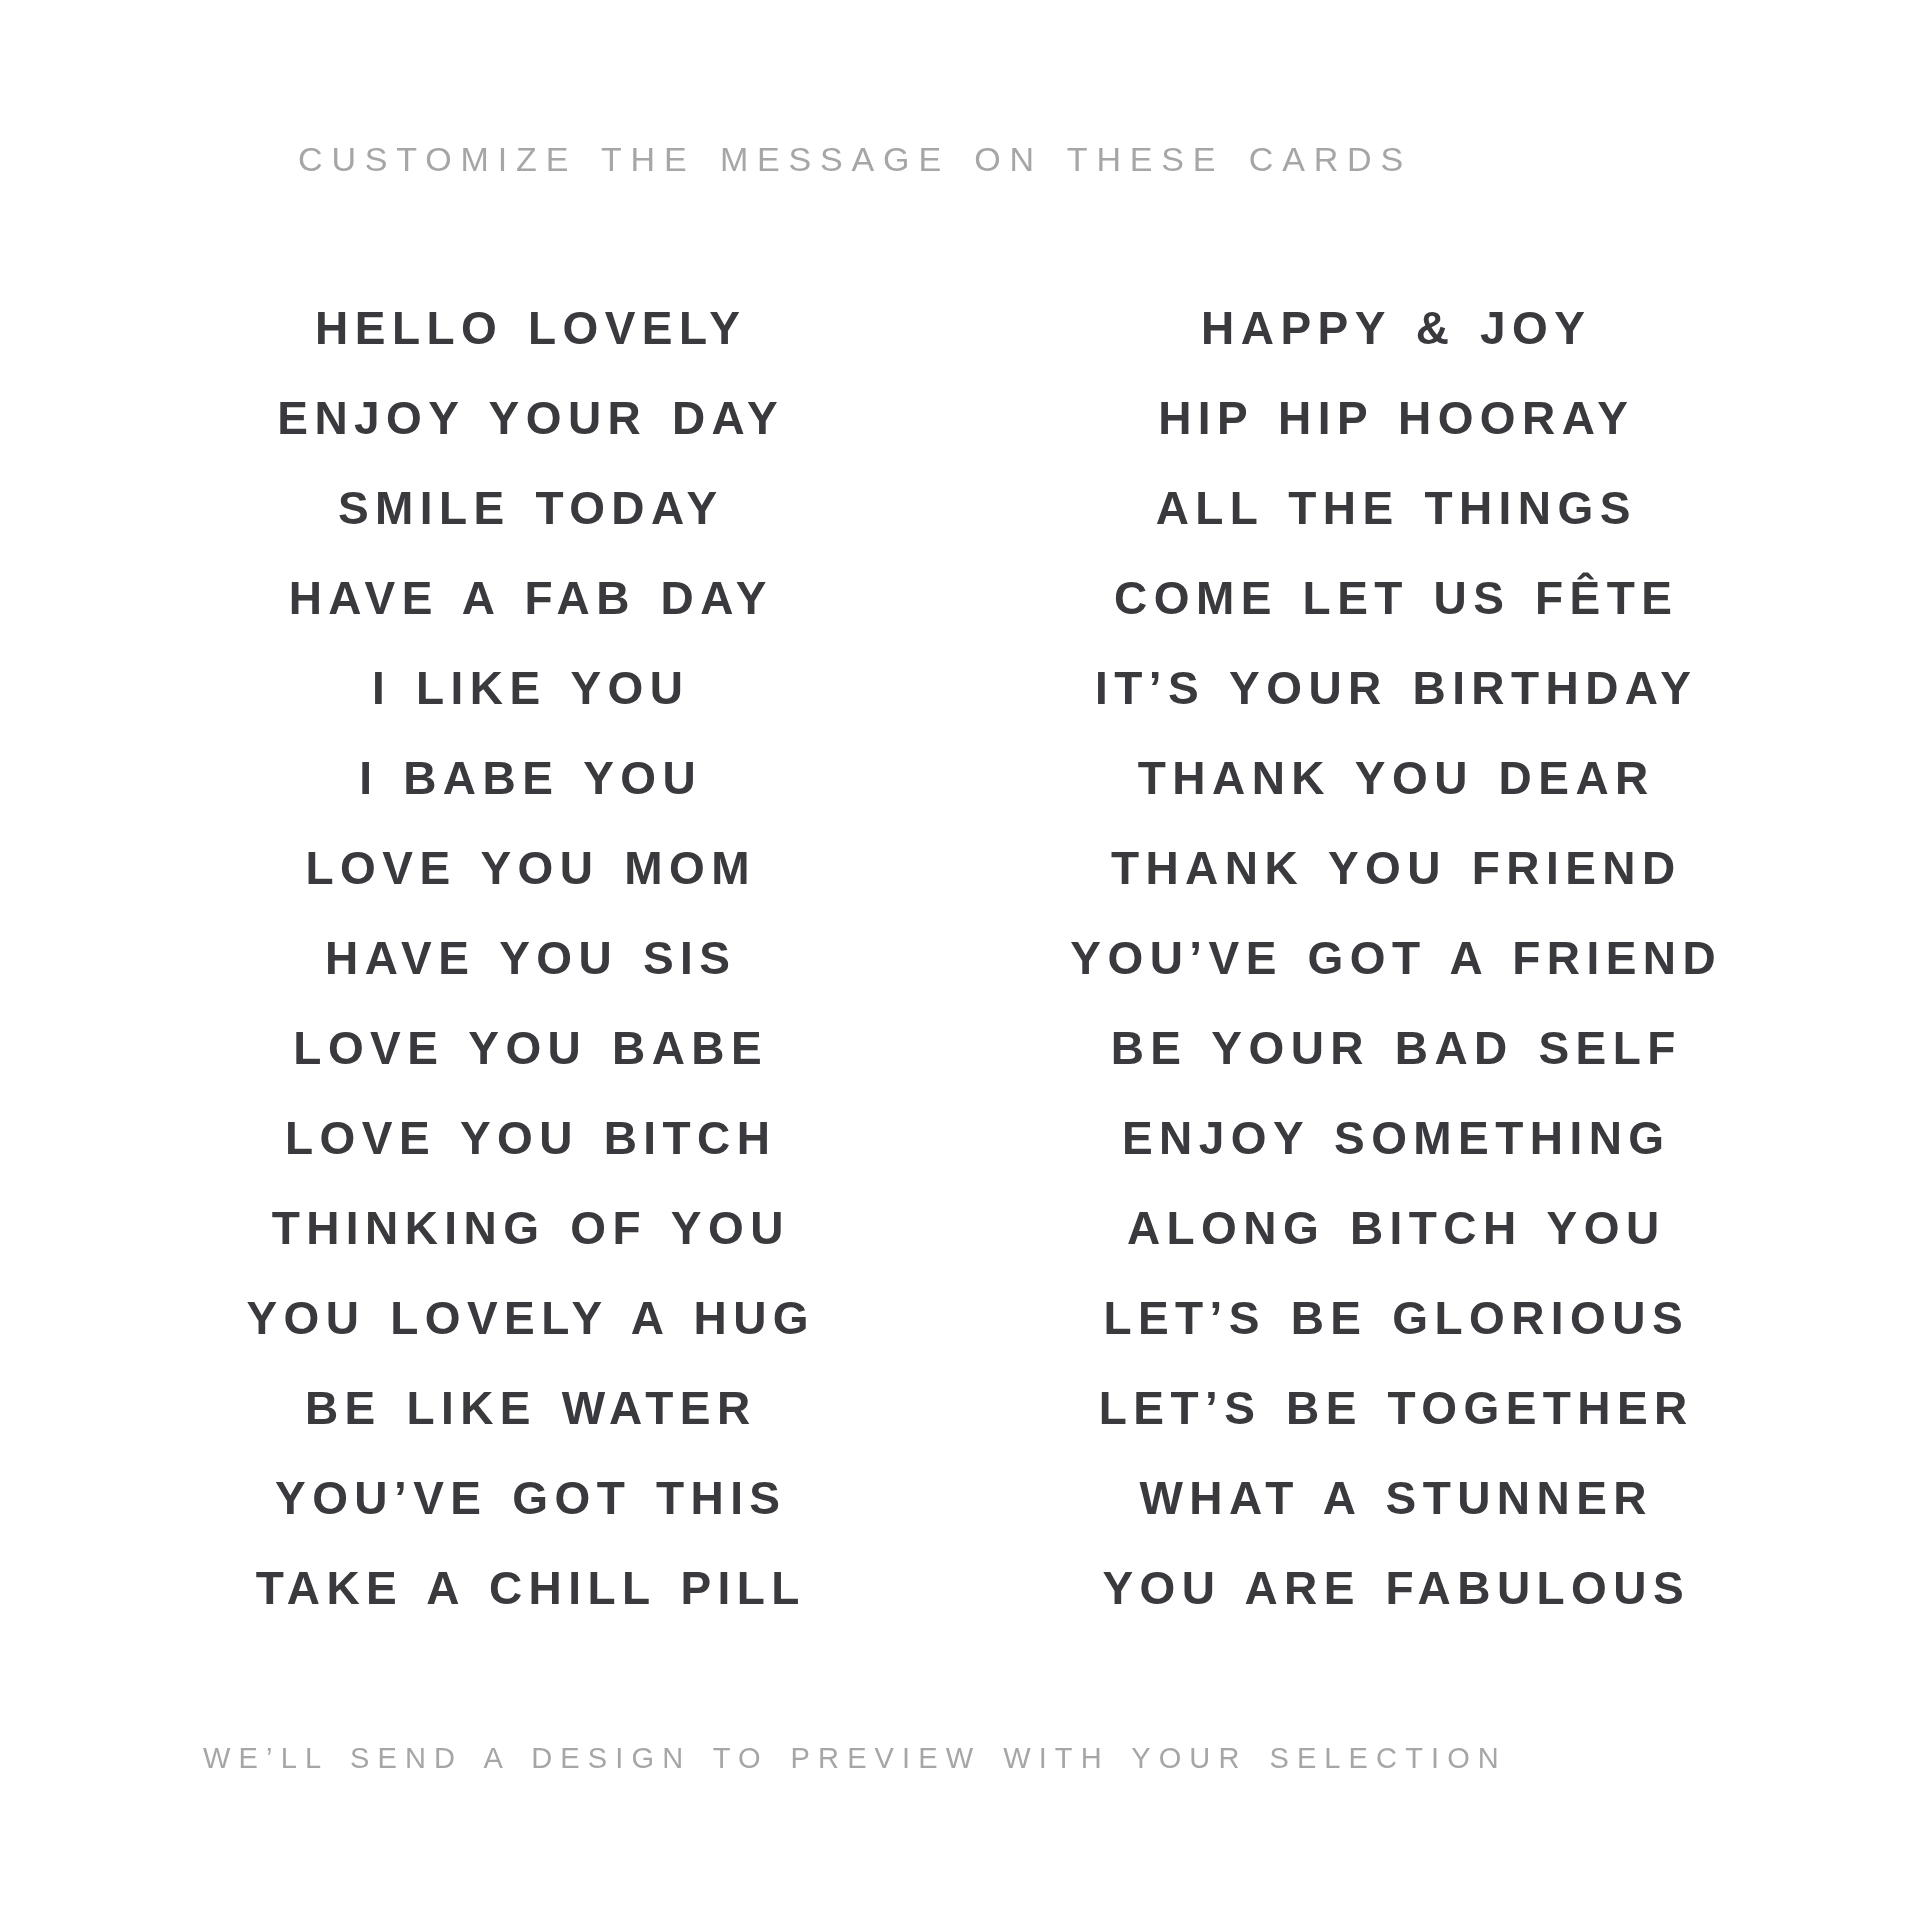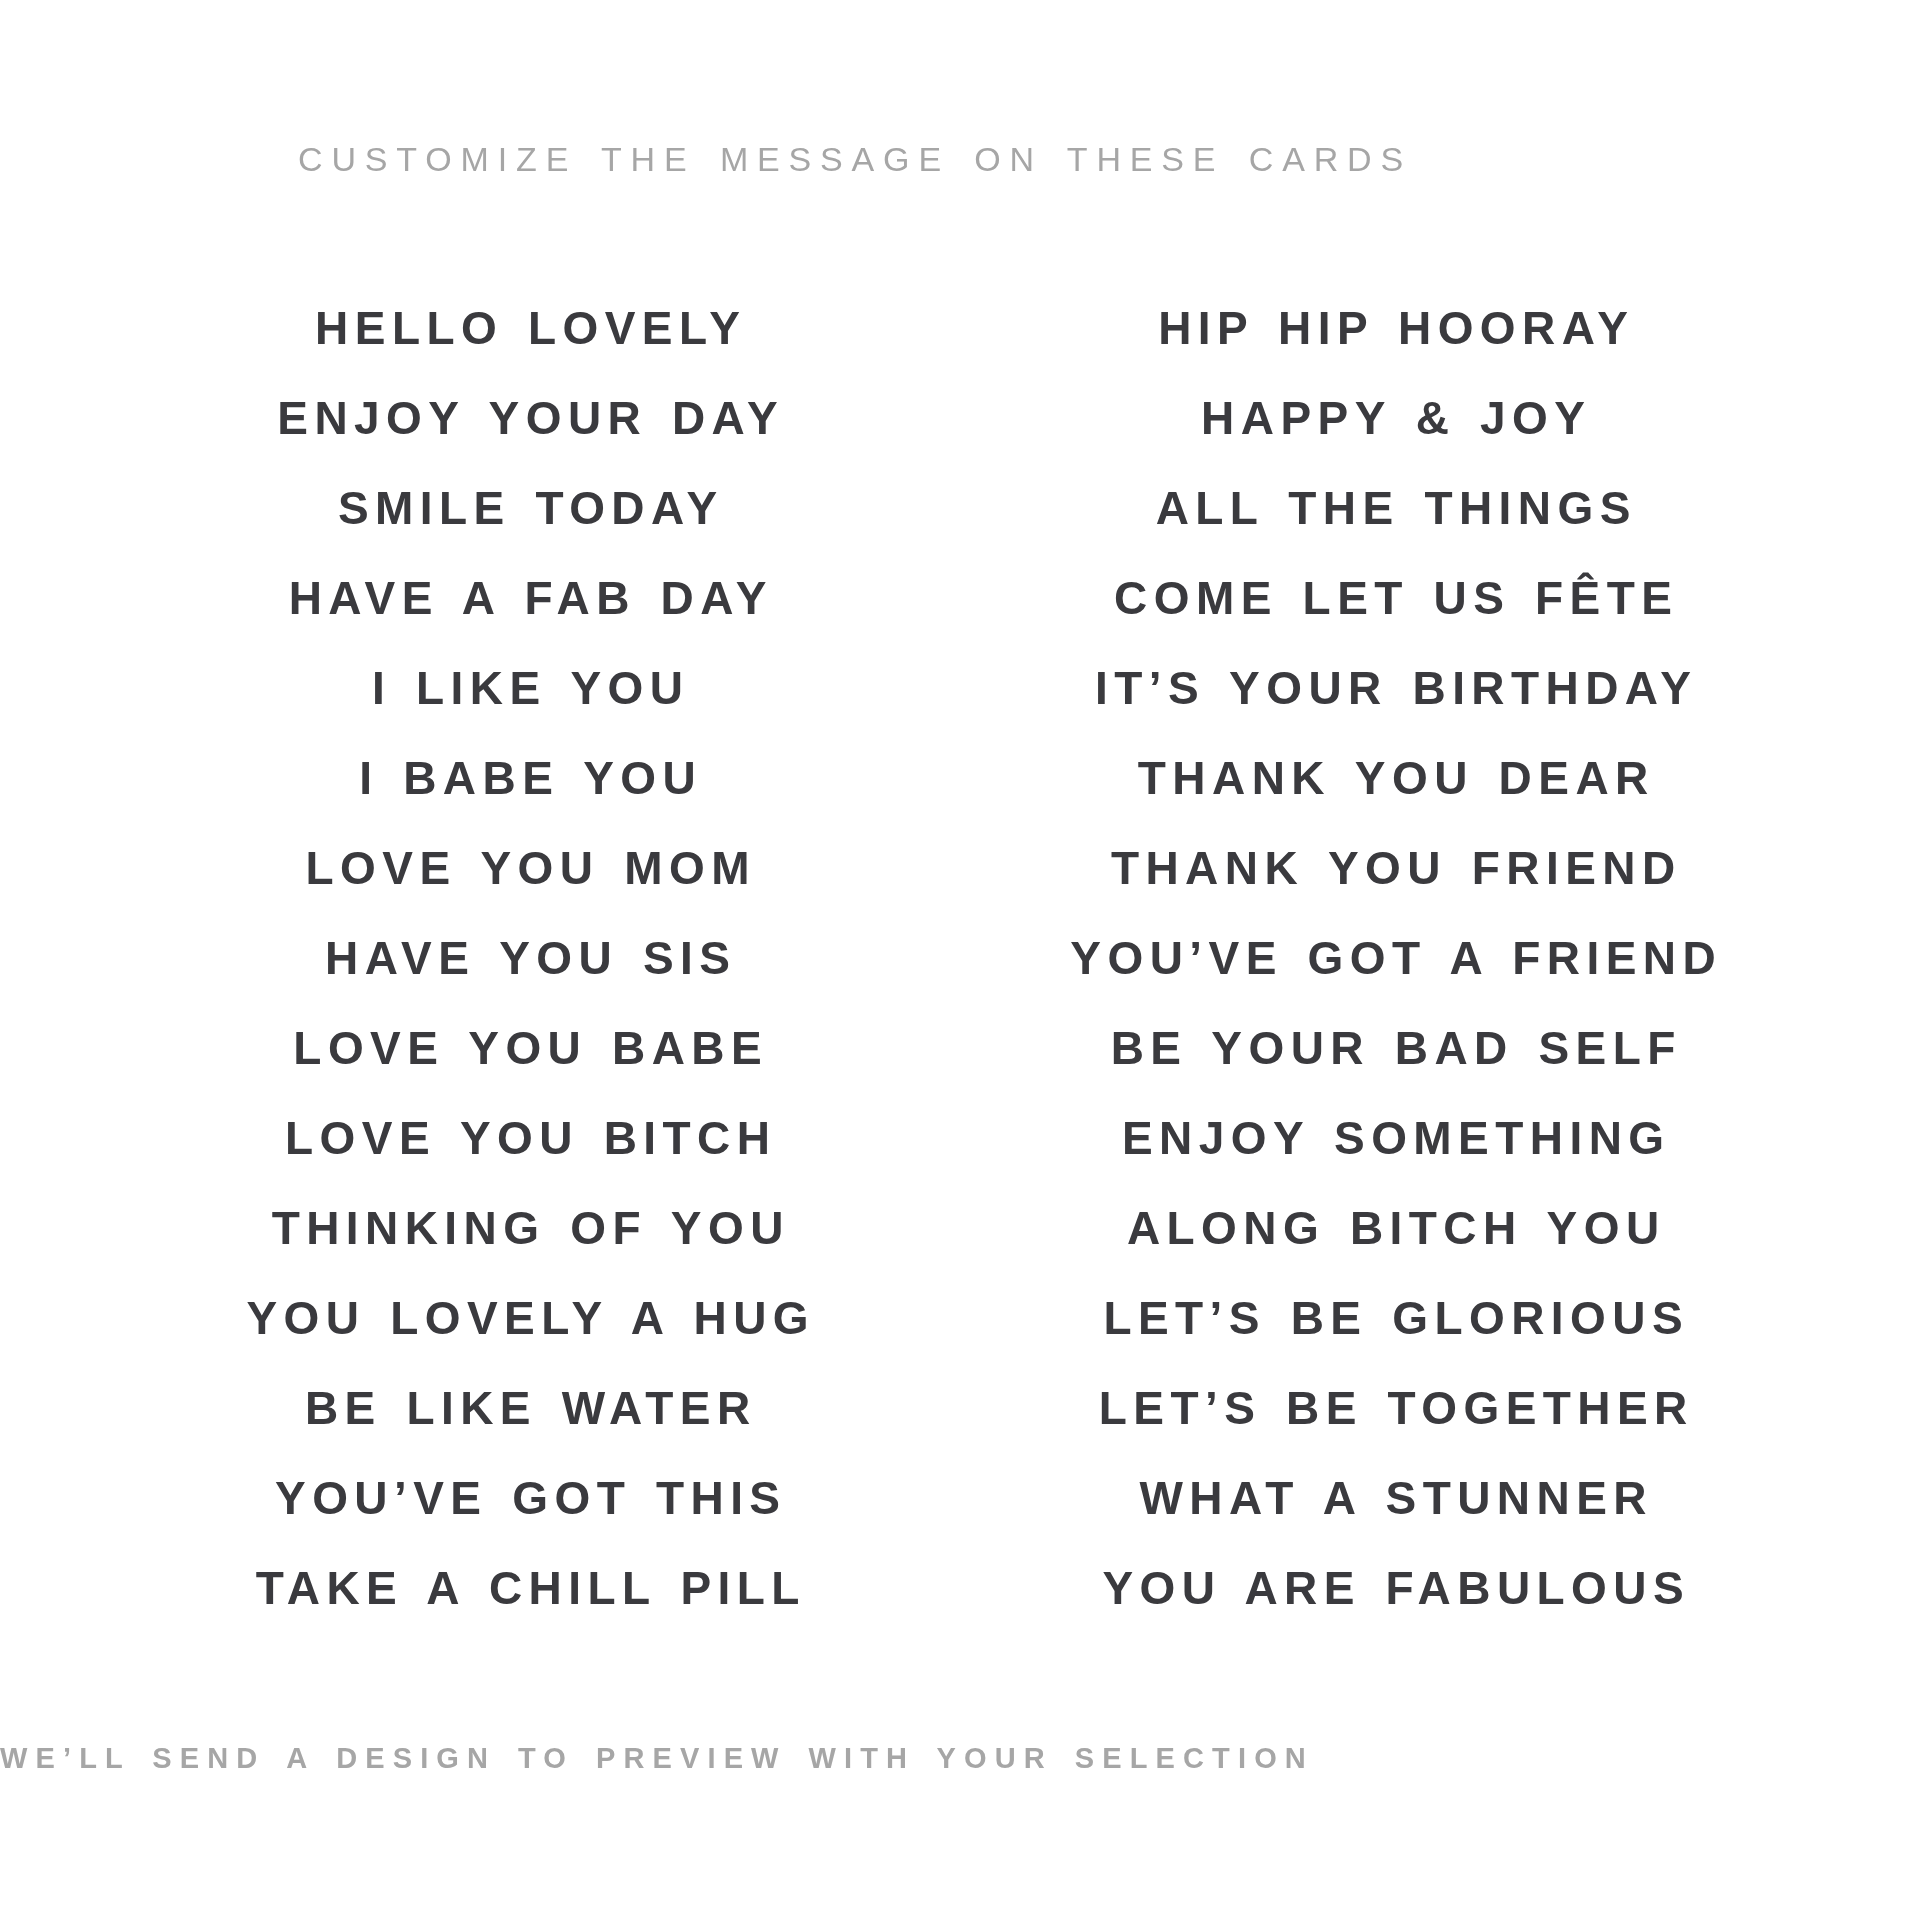--- a/index.html
+++ b/index.html
@@ -58,23 +58,24 @@
     font-weight: 700;
     letter-spacing: 0.14em;
     word-spacing: 0.12em;
     white-space: nowrap;
   }
   .footer-note {
     position: absolute;
     top: 1740px;
     left: 0;
     width: 100%;
+    text-align: center;
     color: var(--muted);
     font-size: 29px;
-    font-weight: 700;
+    font-weight: 400;
     letter-spacing: 0.28em;
     word-spacing: 0.2em;
     line-height: 36px;
     white-space: nowrap;
   }
 </style>
 </head>
 <body>
 
 <div class="page">
@@ -92,22 +93,22 @@
         <div class="message">HAVE YOU SIS</div>
         <div class="message">LOVE YOU BABE</div>
         <div class="message">LOVE YOU BITCH</div>
         <div class="message">THINKING OF YOU</div>
         <div class="message">YOU LOVELY A HUG</div>
         <div class="message">BE LIKE WATER</div>
         <div class="message">YOU’VE GOT THIS</div>
         <div class="message">TAKE A CHILL PILL</div>
       </div>
     <div class="column">
+        <div class="message">HAPPY &amp; JOY</div>
         <div class="message">HIP HIP HOORAY</div>
-        <div class="message">HAPPY &amp; JOY</div>
         <div class="message">ALL THE THINGS</div>
         <div class="message">COME LET US FÊTE</div>
         <div class="message">IT’S YOUR BIRTHDAY</div>
         <div class="message">THANK YOU DEAR</div>
         <div class="message">THANK YOU FRIEND</div>
         <div class="message">YOU’VE GOT A FRIEND</div>
         <div class="message">BE YOUR BAD SELF</div>
         <div class="message">ENJOY SOMETHING</div>
         <div class="message">ALONG BITCH YOU</div>
         <div class="message">LET’S BE GLORIOUS</div>

